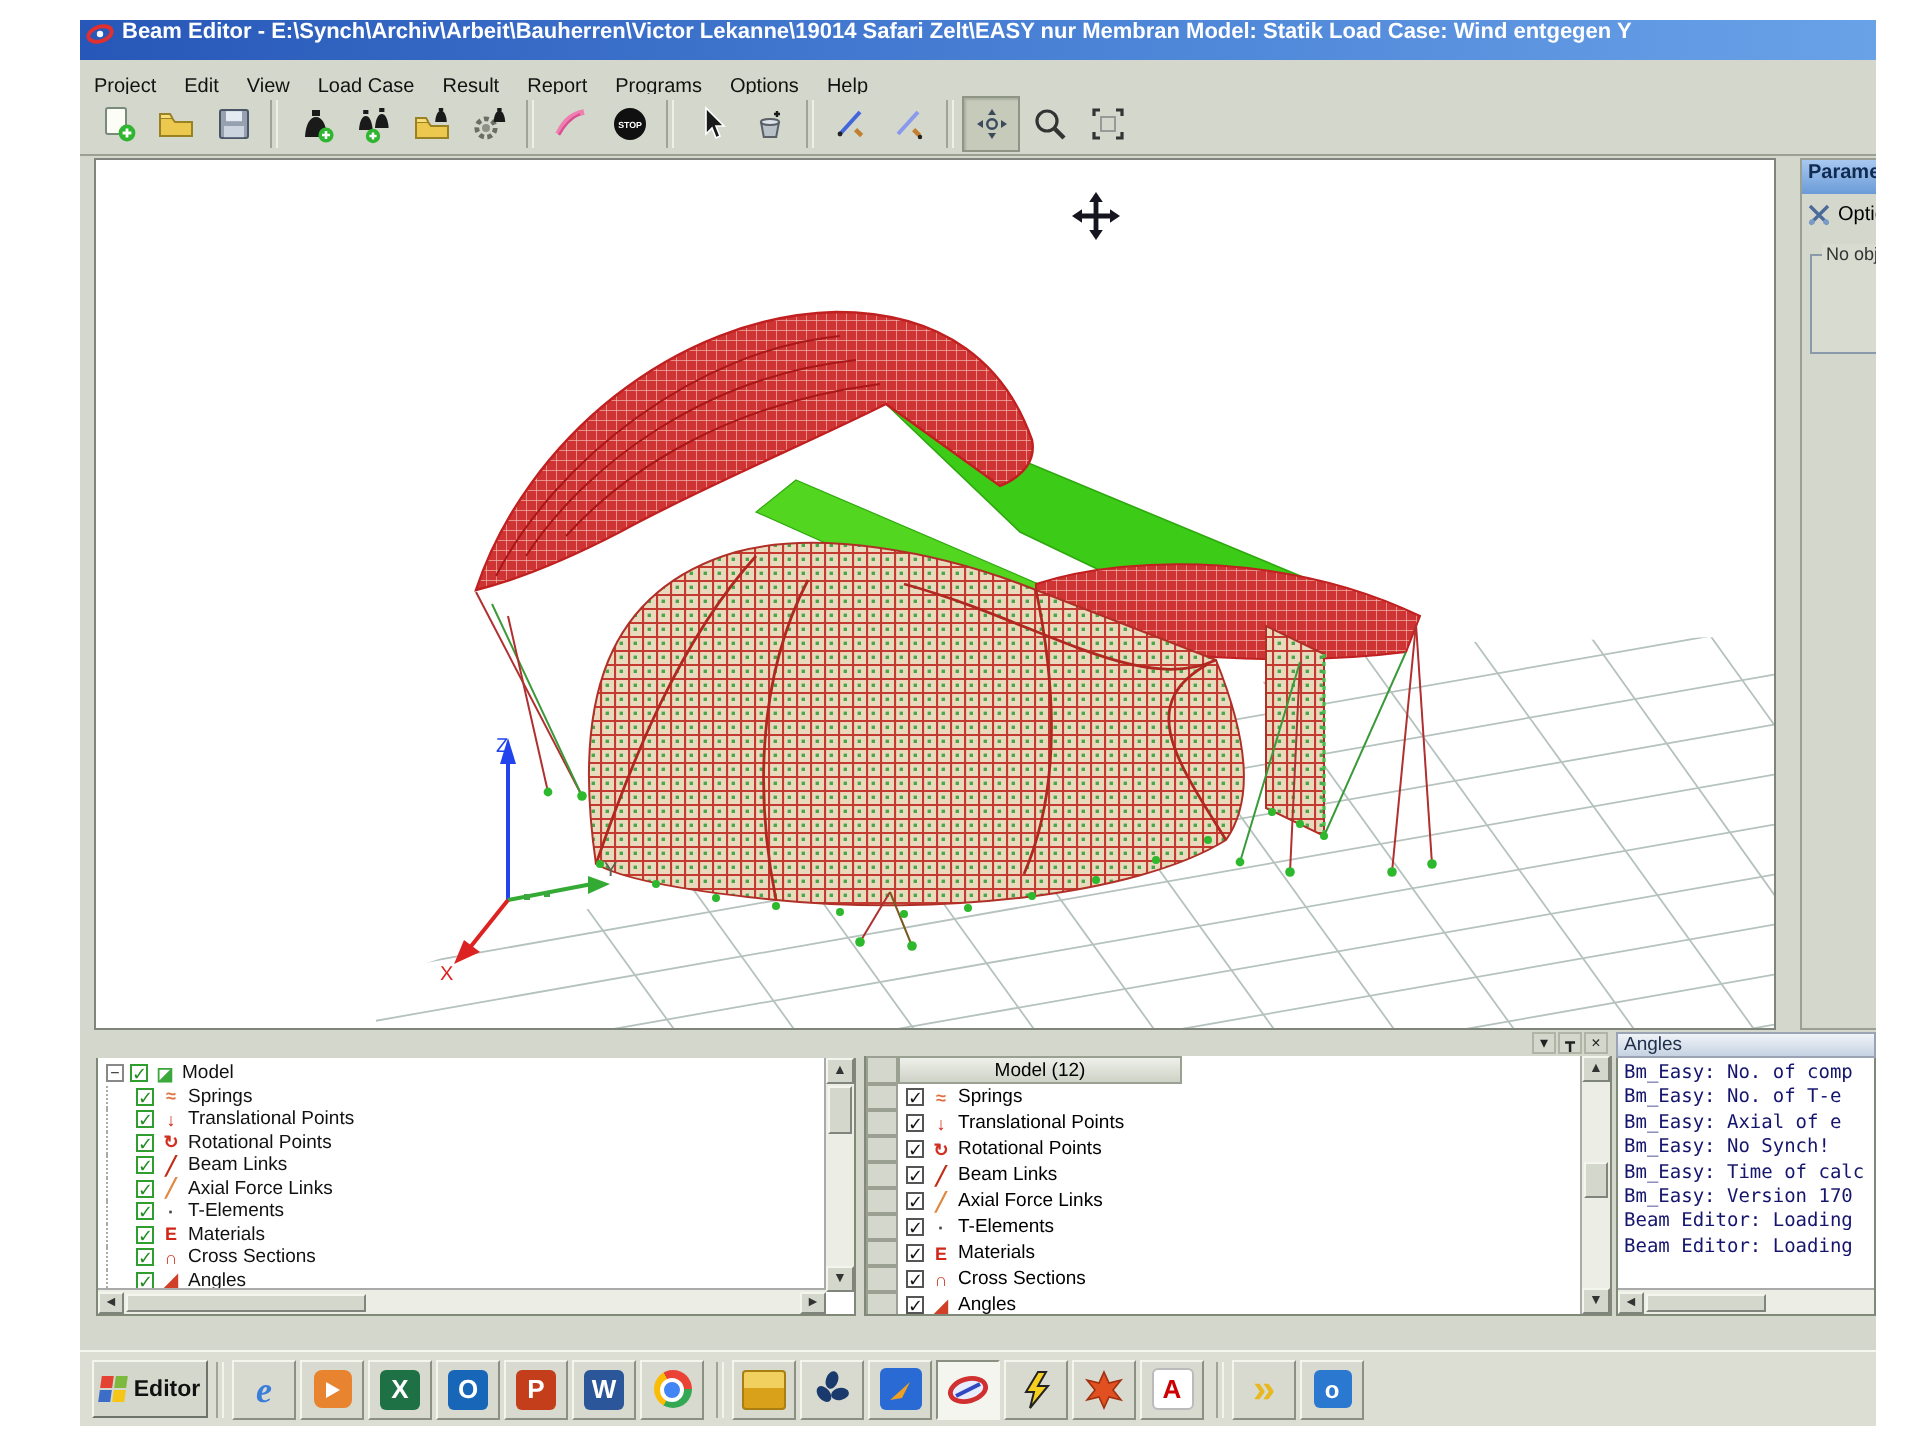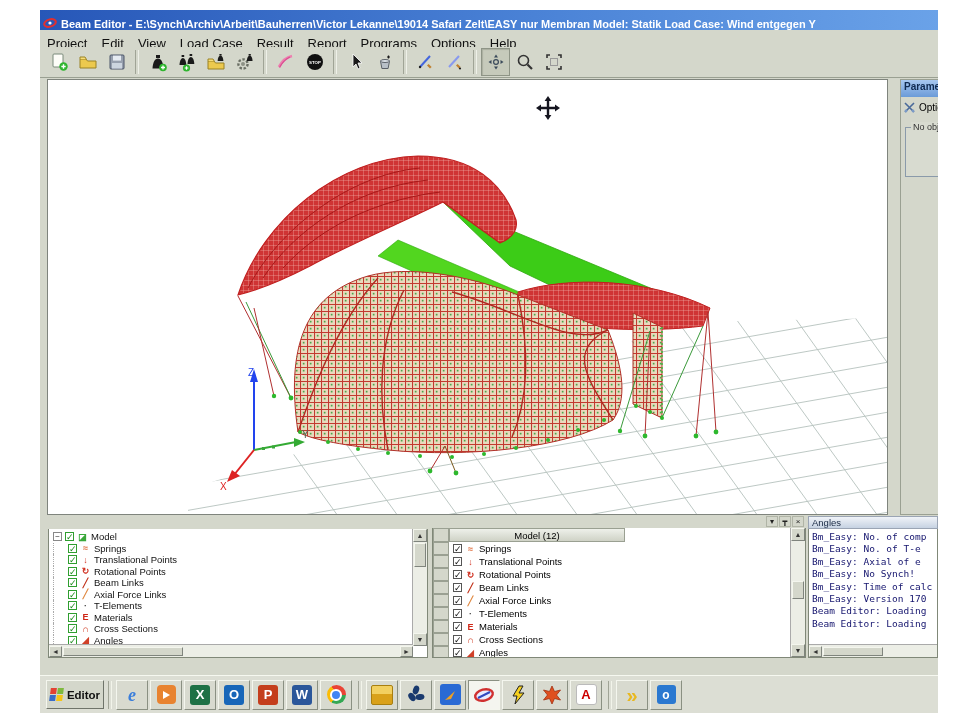--- a/index.html
+++ b/index.html
@@ -3,27 +3,27 @@
 <meta charset="utf-8">
 <style>
   html,body{margin:0;padding:0;background:#fff;}
   .page{position:relative;width:960px;height:720px;background:#fff;overflow:hidden;
         font-family:"Liberation Sans",sans-serif;-webkit-font-smoothing:none;}
   .screen{position:absolute;left:40px;top:10px;width:898px;height:703px;background:#d4d7cb;overflow:hidden;}
 
   
   .titlebar{position:absolute;left:0;top:0;width:100%;height:20px;
             background:linear-gradient(90deg,#2757b8,#4a82d6 55%,#6aa2e8);
-            display:flex;align-items:flex-end;padding-left:3px;box-sizing:border-box;}
+            display:flex;align-items:flex-start;padding-left:3px;box-sizing:border-box;}
   .titlebar .logo{width:14px;height:14px;margin-right:4px;flex:0 0 auto;}
   .titlebar .ttext{color:#fff;font-size:11px;font-weight:bold;white-space:nowrap;overflow:hidden;}
 
   
   .menubar{position:absolute;left:0;top:20px;width:100%;height:27px;background:#d4d7cb;
-           display:flex;align-items:center;font-size:13px;color:#111;
+           display:flex;align-items:center;font-size:10px;color:#111;
            border-bottom:1px solid #b9bcae;box-sizing:border-box;}
   .menubar span{padding:0 7px;cursor:default;}
 
   
   .toolbar{position:absolute;left:0;top:37px;width:100%;height:31px;background:#d4d7cb;
            display:flex;align-items:center;padding-left:4px;box-sizing:border-box;
            border-bottom:1px solid #9aa092;}
   .tbtn{width:27px;height:26px;display:flex;align-items:center;justify-content:center;
         border:1px solid transparent;}
   .tbtn.pressed{border:1px solid #8e9486;background:#c6cabb;box-shadow:inset 1px 1px 1px #aaafa0;}
@@ -73,21 +73,21 @@
            display:flex;align-items:center;}
   .hbtn{width:13px;height:11px;background:#d4d7cb;border:1px solid;border-color:#f4f6ee #7f847d #7f847d #f4f6ee;
         font-size:7px;color:#333;text-align:center;line-height:10px;box-sizing:border-box;flex:0 0 auto;}
 
   
   .capbtns{position:absolute;right:2px;top:0px;display:flex;gap:1px;z-index:3;}
   .capbtn{width:12px;height:11px;font-size:8px;line-height:10px;text-align:center;color:#222;
           background:#d4d7cb;border:1px solid #b0b4a6;box-sizing:border-box;}
   .mhead{display:flex;height:14px;}
   .mrowhdr{width:16px;background:#d4d7cb;border:1px solid #9aa092;box-sizing:border-box;flex:0 0 auto;}
-  .mhcell{width:176px;background:linear-gradient(180deg,#eef0ea,#cfd2c6);border:1px solid #9aa092;
+  .mhcell{width:142px;background:linear-gradient(180deg,#eef0ea,#cfd2c6);border:1px solid #9aa092;
           font-size:9.5px;text-align:center;line-height:13px;box-sizing:border-box;}
   .mrow{display:flex;align-items:center;height:13px;font-size:9.5px;white-space:nowrap;}
   .mrow .mrowhdr{height:13px;}
 
   
   .conbody{font-family:"DejaVu Sans Mono",monospace;font-size:9.5px;color:#15156e;
            line-height:12.4px;padding:2px 0 0 3px;}
 
   
   .statusbar{position:absolute;left:0;top:648px;width:100%;height:17px;background:#d4d7cb;

